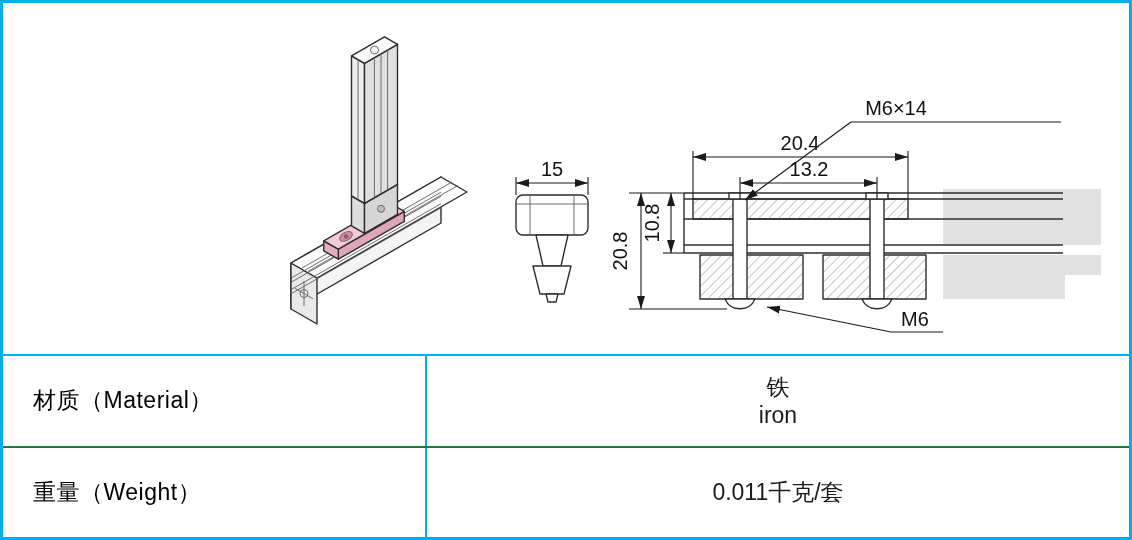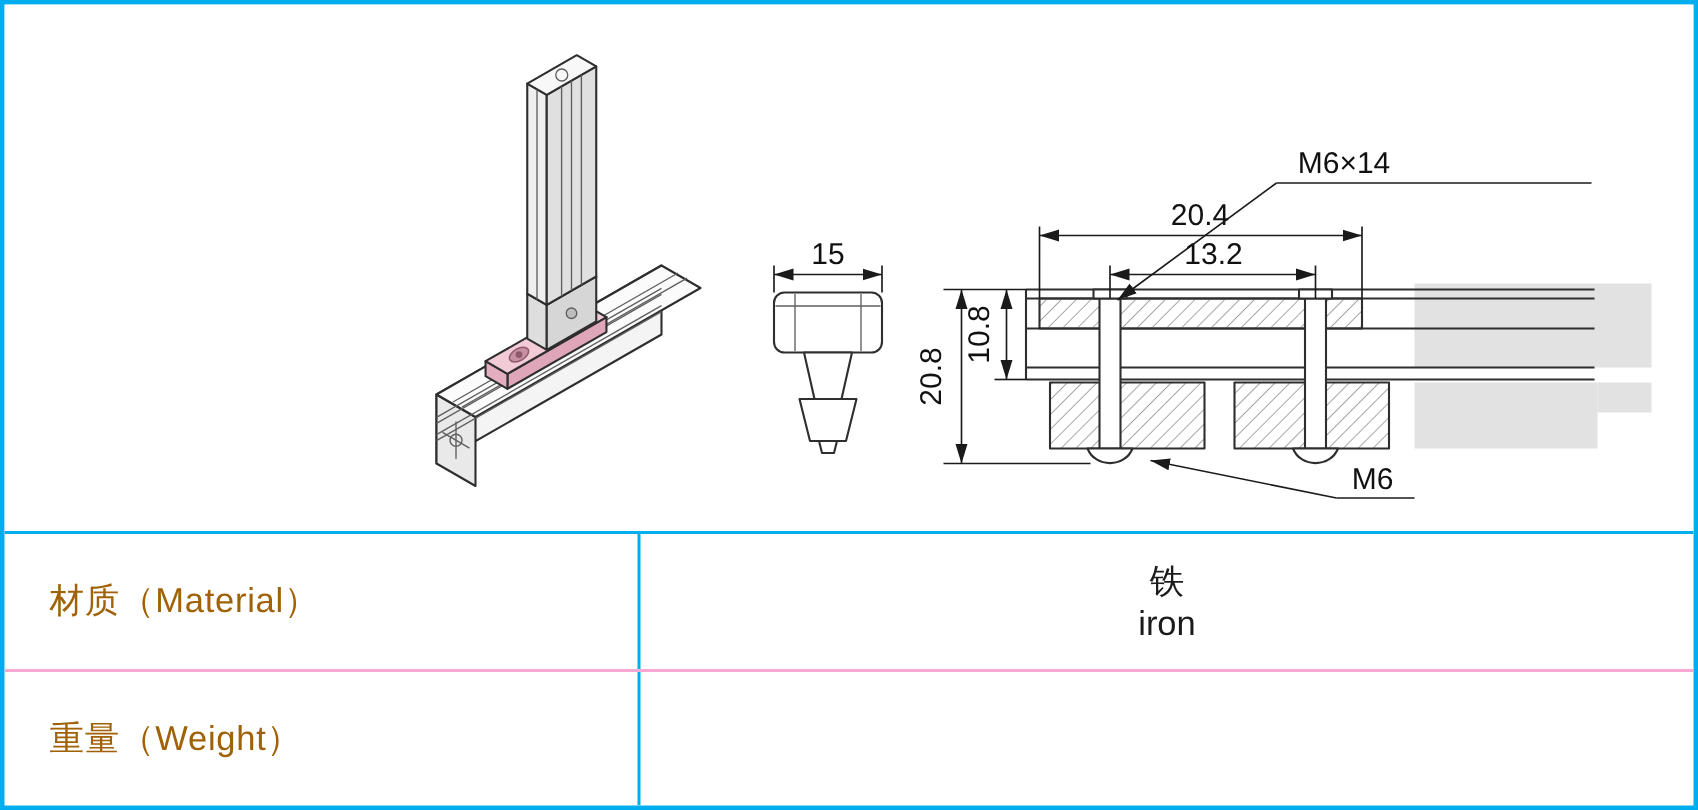--- a/index.html
+++ b/index.html
@@ -9,26 +9,26 @@
     border: 3px solid #00AEEF;
     background: #fff;
     display: flex; flex-direction: column;
     overflow: hidden;
   }
   .drawing-area { flex: 0 0 351px; background: #fff; }
   .drawing-area svg { display: block; }
 
   .spec-table { flex: 1; display: flex; flex-direction: column; border-top: 2px solid #00AEEF; }
   .spec-row { flex: 1; display: flex; }
-  .spec-row + .spec-row { border-top: 2px solid #f9a8d4; }
+  .spec-row + .spec-row { border-top: 2px solid #15803d; }
   .cell-label {
     flex: 0 0 422px;
     display: flex; align-items: center;
     padding-left: 30px;
-    font-size: 23px; color: #a16207; letter-spacing: 0.5px;
+    font-size: 23px; color: #000000; letter-spacing: 0.5px;
   }
   .cell-value {
     flex: 1;
     border-left: 2px solid #00AEEF;
     display: flex; flex-direction: column;
     align-items: center; justify-content: center;
     font-size: 23px; color: #1b1b1b; line-height: 1.22;
     text-align: center;
   }
 
@@ -204,17 +204,18 @@
     <div class="spec-row">
       <div class="cell-label">材质（Material）</div>
       <div class="cell-value">
         <div>铁</div>
         <div>iron</div>
       </div>
     </div>
     <div class="spec-row">
       <div class="cell-label">重量（Weight）</div>
       <div class="cell-value">
+        <div>0.011千克/套</div>
       </div>
     </div>
   </div>
 
 </div>
 
 </body></html>

